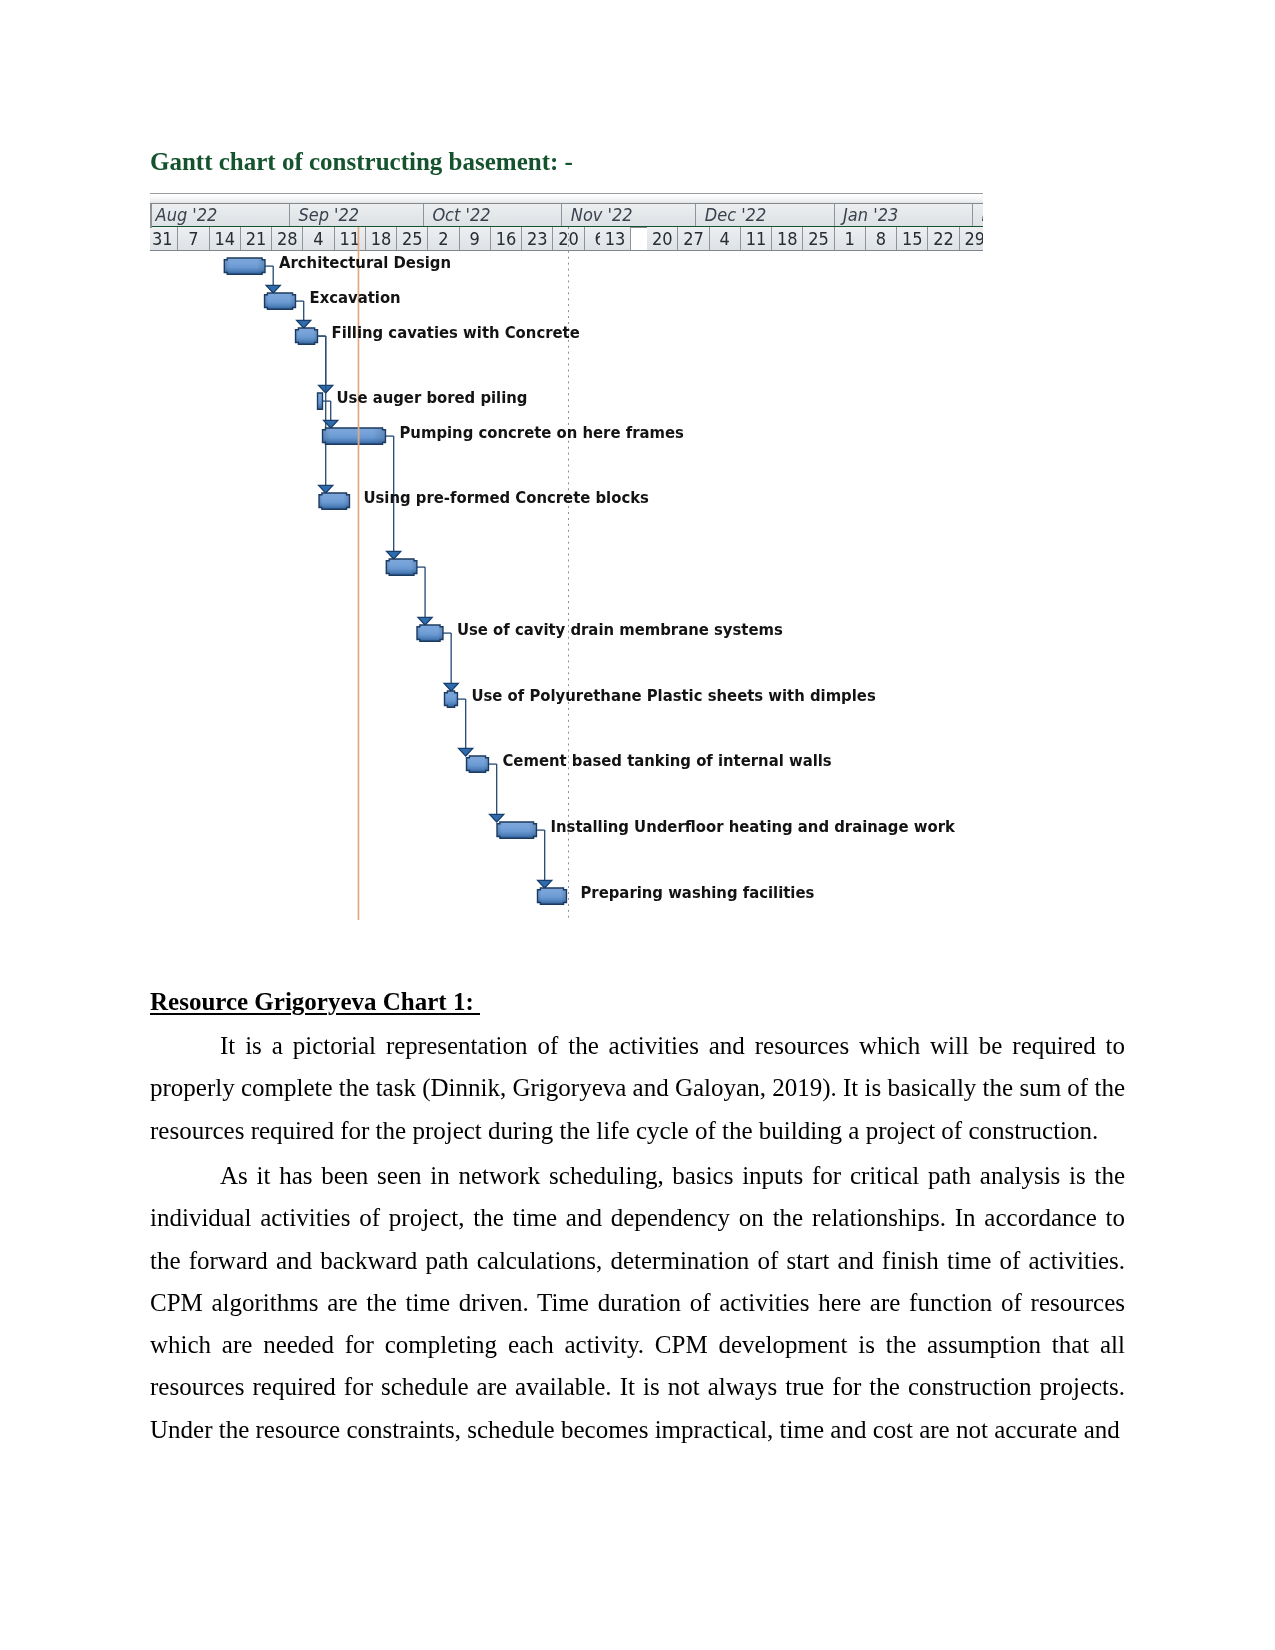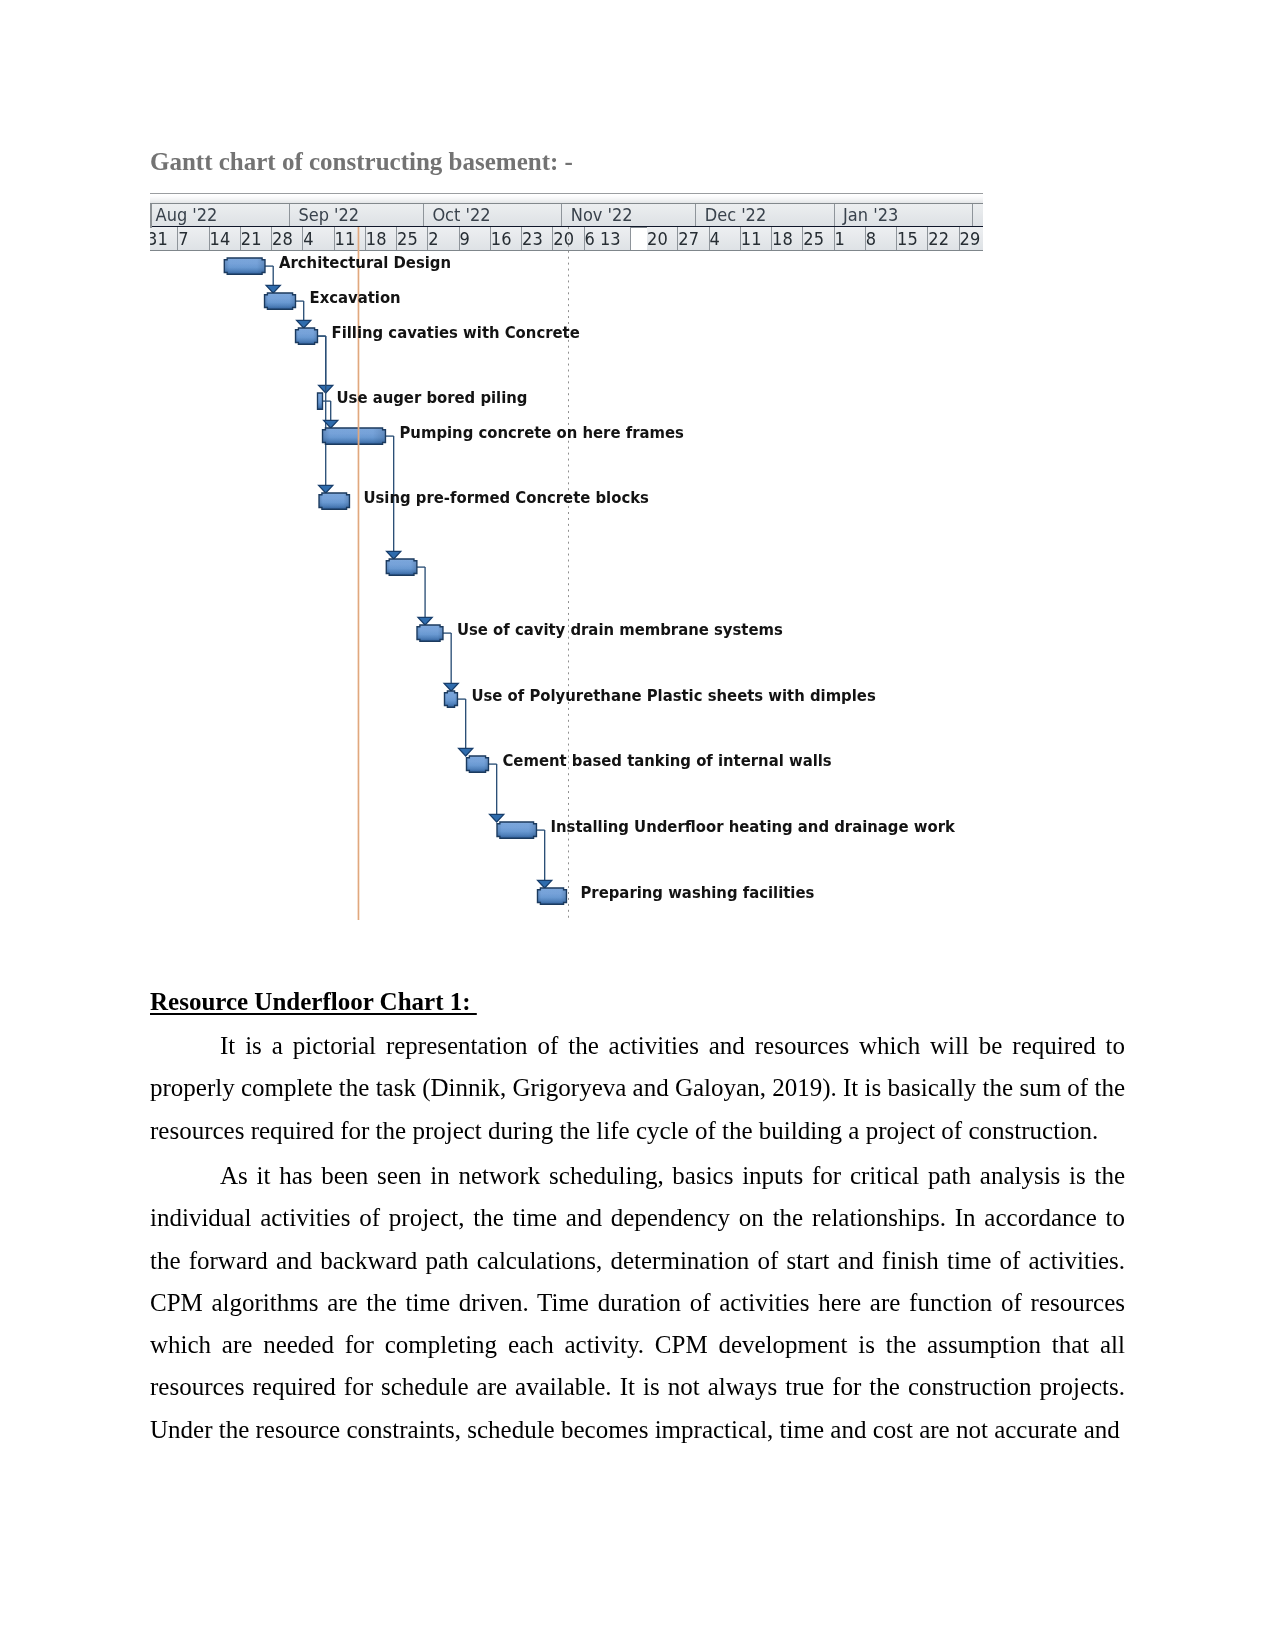--- a/index.html
+++ b/index.html
@@ -1,39 +1,39 @@
 <!DOCTYPE html>
 <html><head>
 <meta charset="utf-8">
 <style>
   html,body{margin:0;padding:0;background:#fff;}
   body{width:1275px;height:1650px;font-family:"Liberation Serif",serif;}
   .page{position:relative;width:1275px;height:1650px;overflow:hidden;background:#fff;}
 
-  .doc-title{position:absolute;left:150px;top:147.5px;font-size:25px;font-weight:bold;color:#737373;
+  .doc-title{position:absolute;left:150px;top:147.5px;font-size:25px;font-weight:bold;color:#14532d;
              white-space:nowrap;line-height:28.7px;}
 
   
   .gantt{position:absolute;left:150px;top:193px;width:833px;height:727px;background:#fff;overflow:hidden;
          font-family:"DejaVu Sans Condensed","Liberation Sans",sans-serif;}
   .gantt-toolbar{position:absolute;left:0;top:0;width:833px;height:11.2px;
         background:linear-gradient(180deg,#ffffff 0%,#fbfbfc 30%,#f2f3f4 62%,#e3e5e7 100%);
         border-top:1.3px solid #9a9da0;border-bottom:1.6px solid #82888c;box-sizing:border-box;}
   .month-row{position:absolute;left:0;top:11.2px;height:23.5px;width:833px;
-        background:#0f172a;border-bottom:1.3px solid #868c91;box-sizing:border-box;}
+        background:#14532d;border-bottom:1.3px solid #868c91;box-sizing:border-box;font-style:italic;}
   .month-cell{position:absolute;top:0;height:22.2px;box-sizing:border-box;
         background:linear-gradient(180deg,#eceef0 0%,#e4e7ea 55%,#dde1e5 100%);
         border-right:1.1px solid #8e949a;
         font-size:18px;color:#39424c;line-height:22.6px;padding-left:8.5px;overflow:hidden;white-space:nowrap;}
   .week-row{position:absolute;left:0;top:34px;height:24px;width:833px;
         border-bottom:1.4px solid #7f868b;box-sizing:border-box;}
   .week-cell{position:absolute;top:0;height:22.7px;box-sizing:border-box;
         background:linear-gradient(180deg,#edeff1 0%,#e5e8eb 55%,#dee2e6 100%);
         border-right:1.05px solid #8e949a;
-        font-size:18px;color:#262d33;line-height:24px;overflow:hidden;white-space:nowrap;}
+        font-size:18px;color:#262d33;line-height:24px;text-align:center;overflow:hidden;white-space:nowrap;}
   .hdr-left-edge{position:absolute;left:0;top:11.2px;width:2.3px;height:23.5px;background:#8d9296;z-index:4;}
   .gantt-body{position:absolute;left:0;top:58px;width:833px;height:669px;overflow:hidden;}
   .today-line{position:absolute;top:34px;width:3px;height:693px;z-index:3;margin-left:-1.4px;
         background:linear-gradient(90deg,rgba(232,160,110,0) 0%,rgba(228,160,115,0.55) 26%,#e0a87e 50%,rgba(236,186,146,0.6) 74%,rgba(255,240,225,0) 100%);}
   .status-line{position:absolute;top:34px;width:1.5px;height:695px;z-index:3;
         background-image:linear-gradient(180deg,#8f8f8f 0,#8f8f8f 2.1px,rgba(0,0,0,0) 2.1px,rgba(0,0,0,0) 5.95px);
         background-size:1.5px 5.95px;background-repeat:repeat-y;}
   .gantt-head{position:absolute;left:0;top:0;width:833px;height:58px;}
   .tlabel{position:absolute;font-size:16.5px;font-weight:bold;color:#131313;white-space:nowrap;z-index:4;}
   .conn{position:absolute;left:0;top:0;overflow:visible;z-index:1;}
@@ -185,17 +185,17 @@
         <div class="tlabel" style="left: 306.975px; top: 369.4px;">Use of cavity drain membrane systems</div>
         <div class="tlabel" style="left: 321.475px; top: 435.4px;">Use of Polyurethane Plastic sheets with dimples</div>
         <div class="tlabel" style="left: 352.475px; top: 500.4px;">Cement based tanking of internal walls</div>
         <div class="tlabel" style="left: 400.475px; top: 566.4px;">Installing Underfloor heating and drainage work</div>
         <div class="tlabel" style="left: 430.475px; top: 632.4px;">Preparing washing facilities</div>
       </div>
     <div class="today-line" id="today-line" style="left: 208.694px;"></div>
     <div class="status-line" id="status-line" style="left: 417.569px;"></div>
   </div>
 
-  <div class="sec-head" style="top:988px">Resource Underfloor Chart 1: </div>
+  <div class="sec-head" style="top:988px">Resource Grigoryeva Chart 1: </div>
   <div class="para" style="top:1025px">It is a pictorial representation of the activities and resources which will be required to properly complete the task (Dinnik, Grigoryeva and Galoyan, 2019). It is basically the sum of the resources required for the project during the life cycle of the building a project of construction.</div>
   <div class="para" style="top:1155px">As it has been seen in network scheduling, basics inputs for critical path analysis is the individual activities of project, the time and dependency on the relationships. In accordance to the forward and backward path calculations, determination of start and finish time of activities. CPM algorithms are the time driven. Time duration of activities here are function of resources which are needed for completing each activity. CPM development is the assumption that all resources required for schedule are available. It is not always true for the construction projects. Under the resource constraints, schedule becomes impractical, time and cost are not accurate and</div>
 
 </div>
 
 </body></html>

